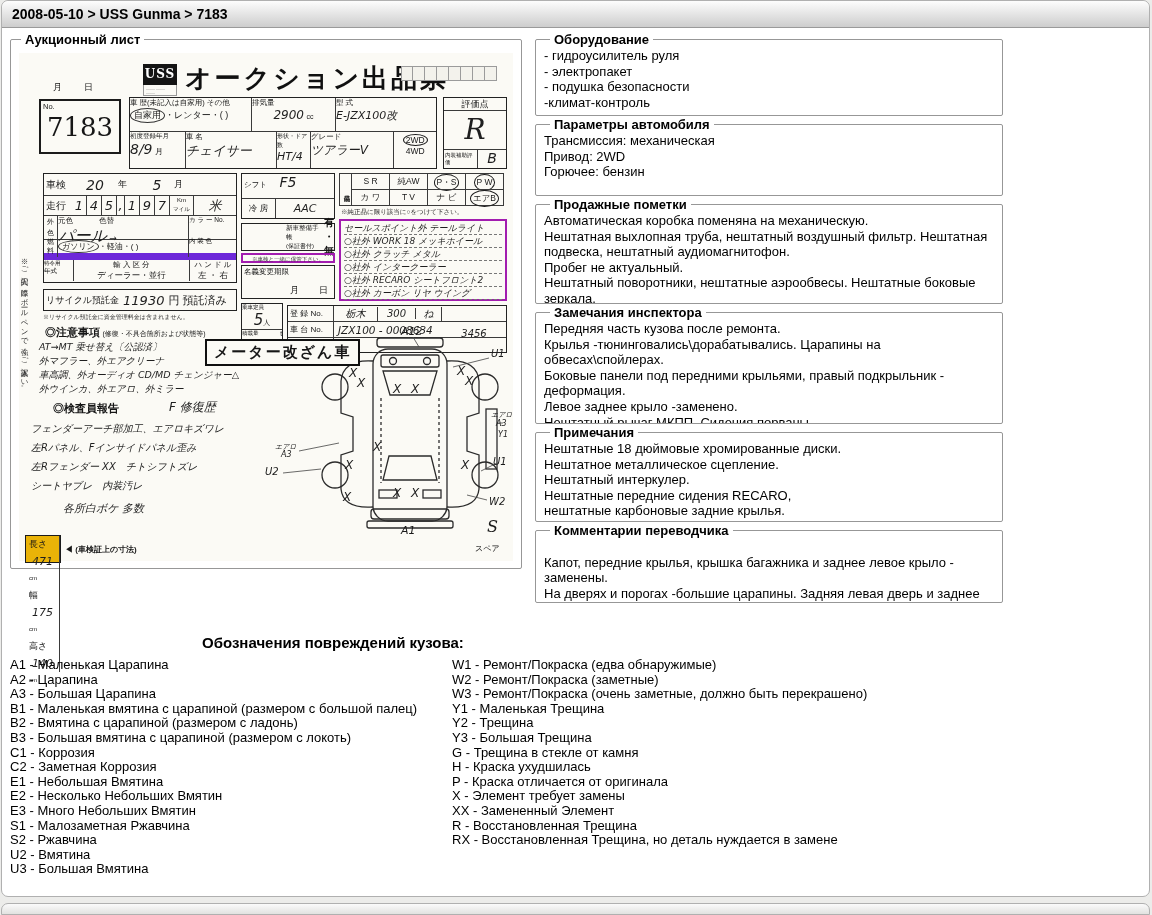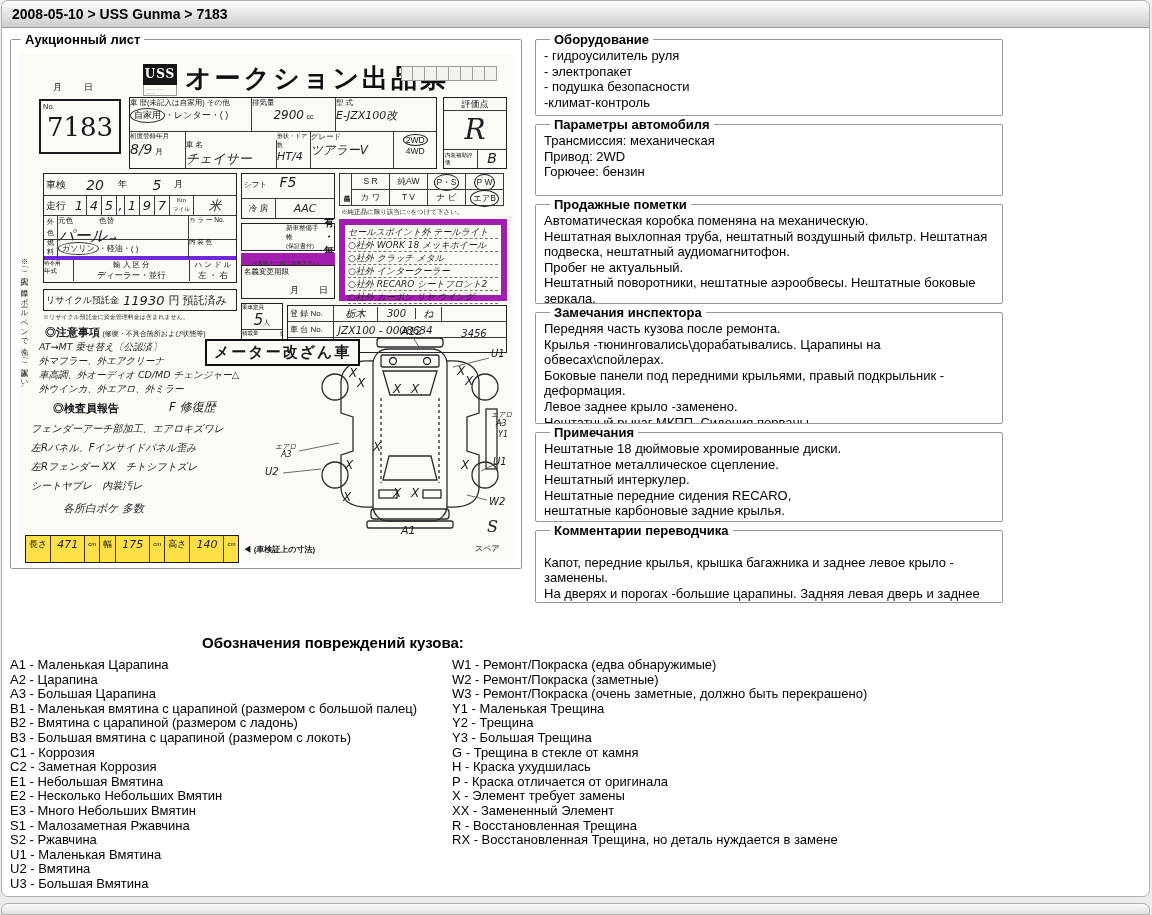--- a/index.html
+++ b/index.html
@@ -19,40 +19,40 @@
   .panel-line { font-size:13px; line-height:15.6px; min-height:15.6px; }
   .p0{height:84px}.p1{height:79px}.p2{height:107px}.p3{height:119px}.p4{height:97px}.p5{height:80px}
 
   
   .sheet { position:relative; width:494px; height:508px; margin:4px 0 0 4px; background:#fbfaf5; font-size:9px; color:#161616; }
   .sheet .abs { position:absolute; }
   .hw { font-family:"DejaVu Sans",sans-serif; font-style:italic; color:#1f1f1f; }
   .lb { font-size:7.5px; }
   .bx2 { border:2px solid #1b1b1b; }
   .bx  { border:1.5px solid #222; }
-  .bx1 { border:6px solid #a21caf; }
+  .bx1 { border:2px solid #a21caf; }
   .oval { display:inline-block; border:1.5px solid #333; border-radius:50%; padding:0 3px; }
   .row { display:flex; }
   .cell { border-right:1px solid #3a3a3a; }
   .uss-logo { width:34px; height:21px; background:#141414; color:#fff; text-align:center; line-height:21px;
     font-family:"DejaVu Serif",serif; font-weight:bold; font-size:12px; letter-spacing:1px; }
   .uss-sub { width:34px; height:11px; border:1px solid #999; border-top:none; font-size:4px; line-height:3.5px; padding:1px 2px; color:#777; overflow:hidden; }
   .sheet-title { font-family:"DejaVu Serif",serif; font-weight:bold; font-size:26px; letter-spacing:3px; color:#101010; }
   .chkstrip { display:flex; }
   .chkstrip div { width:12px; height:15px; border:1px solid #9b9b9b; border-left:none; background:#f3f2ec; }
   .chkstrip div:first-child { border-left:1px solid #9b9b9b; }
   .lot-no { font-family:"DejaVu Serif",serif; font-size:26px; text-align:center; }
   .digit-cell { width:15px; height:20px; border-right:1px solid #3a3a3a; text-align:center; font-size:13px; line-height:20px; }
   .grid-cell { width:38px; height:16px; border-left:1px solid #3a3a3a; border-top:1px solid #3a3a3a; text-align:center; font-size:8.5px; line-height:15px; }
   .circ { display:inline-block; border:1.5px solid #1d1d1d; border-radius:50%; padding:0 2px; }
   .sales-line { border-bottom:1px dashed #777; height:13px; line-height:13px; font-size:9px; white-space:nowrap; overflow:hidden; }
   .vert-note { writing-mode:vertical-rl; font-size:7.5px; color:#333; letter-spacing:1px; }
   .nline { font-size:9.5px; line-height:14px; white-space:nowrap; }
   .iline { font-size:10px; line-height:19px; white-space:nowrap; }
-  .dims { display:flex; border:1.5px solid #1b1b1b; height:28px; line-height:15px; background:#fde047; }
+  .dims { display:flex; border:1.5px solid #1b1b1b; height:28px; line-height:15px; background:#eab308;flex-direction:column; }
   .dims > div { padding:1px 3px; border-right:1px solid #3a3a3a; }
   .dims > div:last-child { border-right:none; }
   .stamp { border:2.5px solid #101010; font-weight:bold; font-size:15px; padding:2px 7px; background:#fbfaf5; letter-spacing:2px; }
 
   
   .legend-title { position:absolute; left:200px; top:633px; font-size:15px; font-weight:bold; }
   .legend-col { position:absolute; top:657px; }
   .legend-col.l { left:8px; width:430px; }
   .legend-col.r { left:450px; width:560px; }
   .legend-item { font-size:13px; line-height:14.6px; white-space:nowrap; }
@@ -106,21 +106,21 @@
           <div style="width:100px;">
             <div class="lb">型 式</div>
             <div class="hw" style="font-size:11px;">E-JZX100改</div>
           </div>
         </div>
         <div class="row" style="height:36px;">
           <div class="cell" style="width:56px;">
             <div class="lb" style="font-size:6.5px;">初度登録年月</div>
             <div><span class="hw" style="font-size:14px;">8/9</span> <span style="font-size:8px;">月</span></div>
           </div>
-          <div class="cell" style="width:92px;margin-top:8px;">
+          <div class="cell" style="width:92px;">
             <div class="lb">車 名</div>
             <div class="hw" style="font-size:13px;">チェイサー</div>
           </div>
           <div class="cell" style="width:34px;">
             <div class="lb" style="font-size:6px;">形状・ドア数</div>
             <div class="hw" style="font-size:11px;">HT/4</div>
           </div>
           <div class="cell" style="width:84px;">
             <div class="lb">グレード</div>
             <div class="hw" style="font-size:12px;">ツアラーV</div>
@@ -173,21 +173,21 @@
                 <span>元色</span>
                 <span style="width:26px;"></span>
                 <span>色替</span>
               </div>
             <div><span class="hw" style="font-size:16px;">パール</span> <span class="hw">→</span></div>
           </div>
           <div style="width:48px;border-left:1px solid #3a3a3a;">
             <div class="lb" style="font-size:6.5px;">カ ラ ー No.</div>
           </div>
         </div>
-        <div class="row" style="height:20px;border-bottom:4px solid #6d28d9;align-items:center;">
+        <div class="row" style="height:20px;border-bottom:7px solid #6d28d9;align-items:center;">
           <div class="cell" style="width:14px;font-size:7px;line-height:9px;text-align:center;height:20px;">燃料</div>
           <div style="flex:1;font-size:8px;"><span class="oval">ガソリン</span><span>・軽油・(      )</span></div>
           <div style="width:48px;border-left:1px solid #3a3a3a;height:20px;">
             <div class="lb" style="font-size:6.5px;">内 装 色</div>
           </div>
         </div>
         <div class="row" style="height:21px;">
           <div class="cell" style="width:30px;">
             <div class="lb" style="font-size:5.5px;">特令用</div>
             <div class="lb" style="font-size:6.5px;">年式</div>
@@ -463,21 +463,20 @@
       <div class="legend-item">B1 - Маленькая вмятина с царапиной (размером с большой палец)</div>
       <div class="legend-item">B2 - Вмятина с царапиной (размером с ладонь)</div>
       <div class="legend-item">B3 - Большая вмятина с царапиной (размером с локоть)</div>
       <div class="legend-item">C1 - Коррозия</div>
       <div class="legend-item">C2 - Заметная Коррозия</div>
       <div class="legend-item">E1 - Небольшая Вмятина</div>
       <div class="legend-item">E2 - Несколько Небольших Вмятин</div>
       <div class="legend-item">E3 - Много Небольших Вмятин</div>
       <div class="legend-item">S1 - Малозаметная Ржавчина</div>
       <div class="legend-item">S2 - Ржавчина</div>
-      <div class="legend-item">U1 - Маленькая Вмятина</div>
       <div class="legend-item">U2 - Вмятина</div>
       <div class="legend-item">U3 - Большая Вмятина</div>
     </div>
 
   <div class="legend-col r">
       <div class="legend-item">W1 - Ремонт/Покраска (едва обнаружимые)</div>
       <div class="legend-item">W2 - Ремонт/Покраска (заметные)</div>
       <div class="legend-item">W3 - Ремонт/Покраска (очень заметные, должно быть перекрашено)</div>
       <div class="legend-item">Y1 - Маленькая Трещина</div>
       <div class="legend-item">Y2 - Трещина</div>

